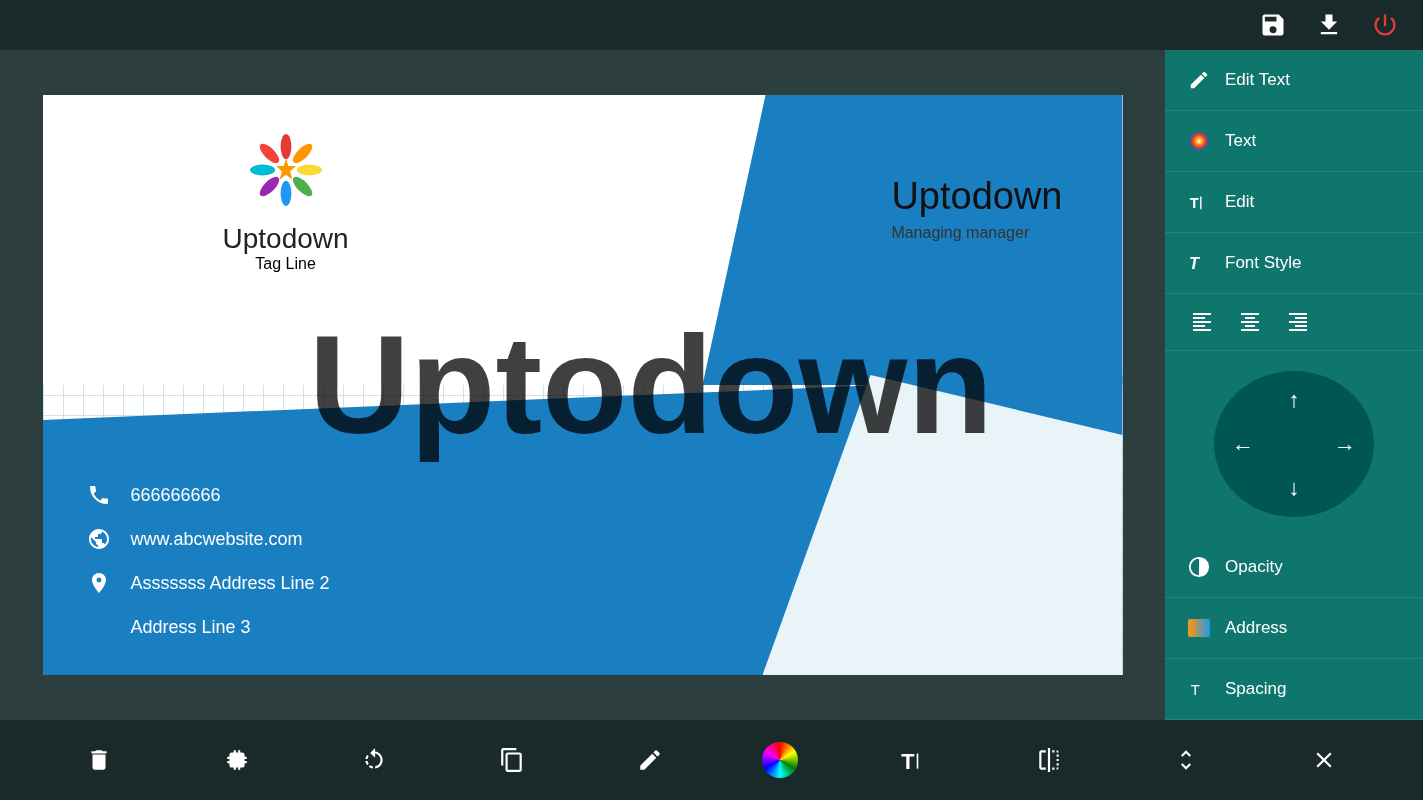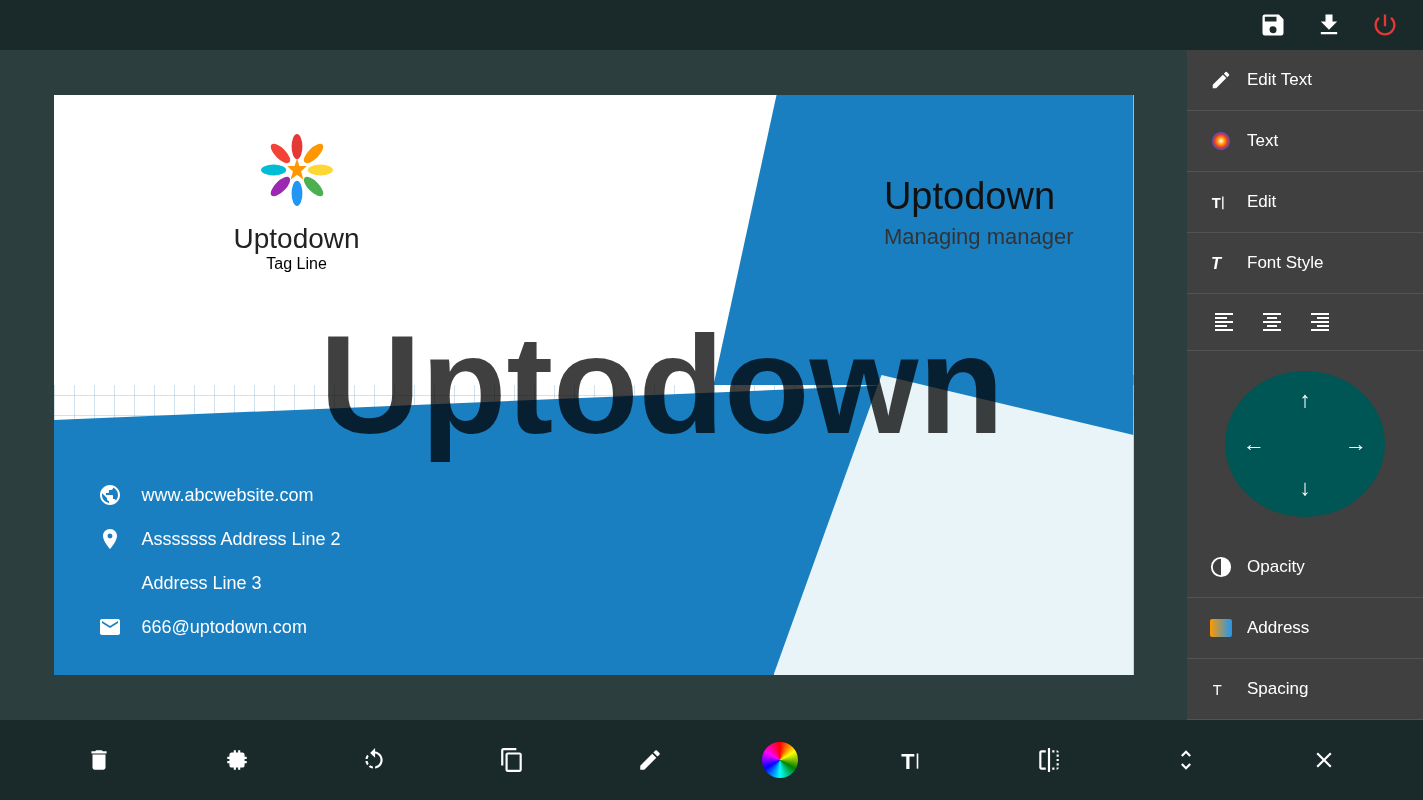--- a/index.html
+++ b/index.html
@@ -126,21 +126,21 @@
       z-index: 4;
       text-align: left;
       color: white;
     }
     .right-company {
       font-size: 38px;
       font-weight: normal;
       color: #111;
     }
     .right-title {
-      font-size: 22px;
+      font-size: 16px;
       color: #333;
       margin-top: 6px;
     }
 
     
     .card-bottom {
       position: absolute;
       bottom: 0; left: 0; right: 0;
       height: 300px;
       background: #1a7fc1;
@@ -194,22 +194,22 @@
       font-size: 140px;
       font-weight: bold;
       color: rgba(0,0,0,0.75);
       z-index: 10;
       white-space: nowrap;
       pointer-events: none;
     }
 
     
     .right-panel {
-      width: 236px;
-      background: #404040;
+      width: 258px;
+      background: #0f766e;
       display: flex;
       flex-direction: column;
       padding: 0;
       overflow-y: auto;
     }
 
     .panel-item {
       display: flex;
       align-items: center;
       padding: 16px 20px;
@@ -362,48 +362,48 @@
       <div class="right-text">
         <div class="right-company">Uptodown</div>
         <div class="right-title">Managing manager</div>
       </div>
 
       <div class="card-bottom"></div>
 
       <div class="card-bottom-white"></div>
 
       <div class="contact-info">
+        <div class="contact-row">
+          <div class="contact-icon">
+            <svg width="24" height="24" viewBox="0 0 24 24" fill="white">
+                <path d="M6.62 10.79a15.053 15.053 0 0 0 6.59 6.59l2.2-2.2c.27-.27.67-.36 1.02-.24 1.12.37 2.33.57 3.57.57.55 0 1 .45 1 1V20c0 .55-.45 1-1 1-9.39 0-17-7.61-17-17 0-.55.45-1 1-1h3.5c.55 0 1 .45 1 1 0 1.25.2 2.45.57 3.57.11.35.03.74-.25 1.02l-2.2 2.2z"></path>
+              </svg>
+          </div>
+          <span>666666666</span>
+        </div>
         <div class="contact-row">
           <div class="contact-icon">
             <svg width="24" height="24" viewBox="0 0 24 24" fill="white">
                 <path d="M12 2C6.48 2 2 6.48 2 12s4.48 10 10 10 10-4.48 10-10S17.52 2 12 2zm-1 17.93c-3.95-.49-7-3.85-7-7.93 0-.62.08-1.21.21-1.79L9 15v1c0 1.1.9 2 2 2v1.93zm6.9-2.54c-.26-.81-1-1.39-1.9-1.39h-1v-3c0-.55-.45-1-1-1H8v-2h2c.55 0 1-.45 1-1V7h2c1.1 0 2-.9 2-2v-.41c2.93 1.19 5 4.06 5 7.41 0 2.08-.8 3.97-2.1 5.39z"></path>
               </svg>
           </div>
           <span>www.abcwebsite.com</span>
         </div>
         <div class="contact-row">
           <div class="contact-icon">
             <svg width="24" height="24" viewBox="0 0 24 24" fill="white">
                 <path d="M12 2C8.13 2 5 5.13 5 9c0 5.25 7 13 7 13s7-7.75 7-13c0-3.87-3.13-7-7-7zm0 9.5a2.5 2.5 0 0 1 0-5 2.5 2.5 0 0 1 0 5z"></path>
               </svg>
           </div>
           <span>Asssssss    Address Line 2</span>
         </div>
         <div class="contact-row">
           <div class="contact-icon" style="width:32px;height:32px;"></div>
           <span>Address Line 3</span>
         </div>
-        <div class="contact-row">
-          <div class="contact-icon">
-            <svg width="24" height="24" viewBox="0 0 24 24" fill="white">
-                <path d="M20 4H4c-1.1 0-2 .9-2 2v12c0 1.1.9 2 2 2h16c1.1 0 2-.9 2-2V6c0-1.1-.9-2-2-2zm0 4l-8 5-8-5V6l8 5 8-5v2z"></path>
-              </svg>
-          </div>
-          <span>666@uptodown.com</span>
-        </div>
       </div>
 
       <div class="watermark-text">Uptodown</div>
     </div>
   </div>
 
   <div class="right-panel">
 
     <div class="panel-item">
       <div class="panel-item-icon">

